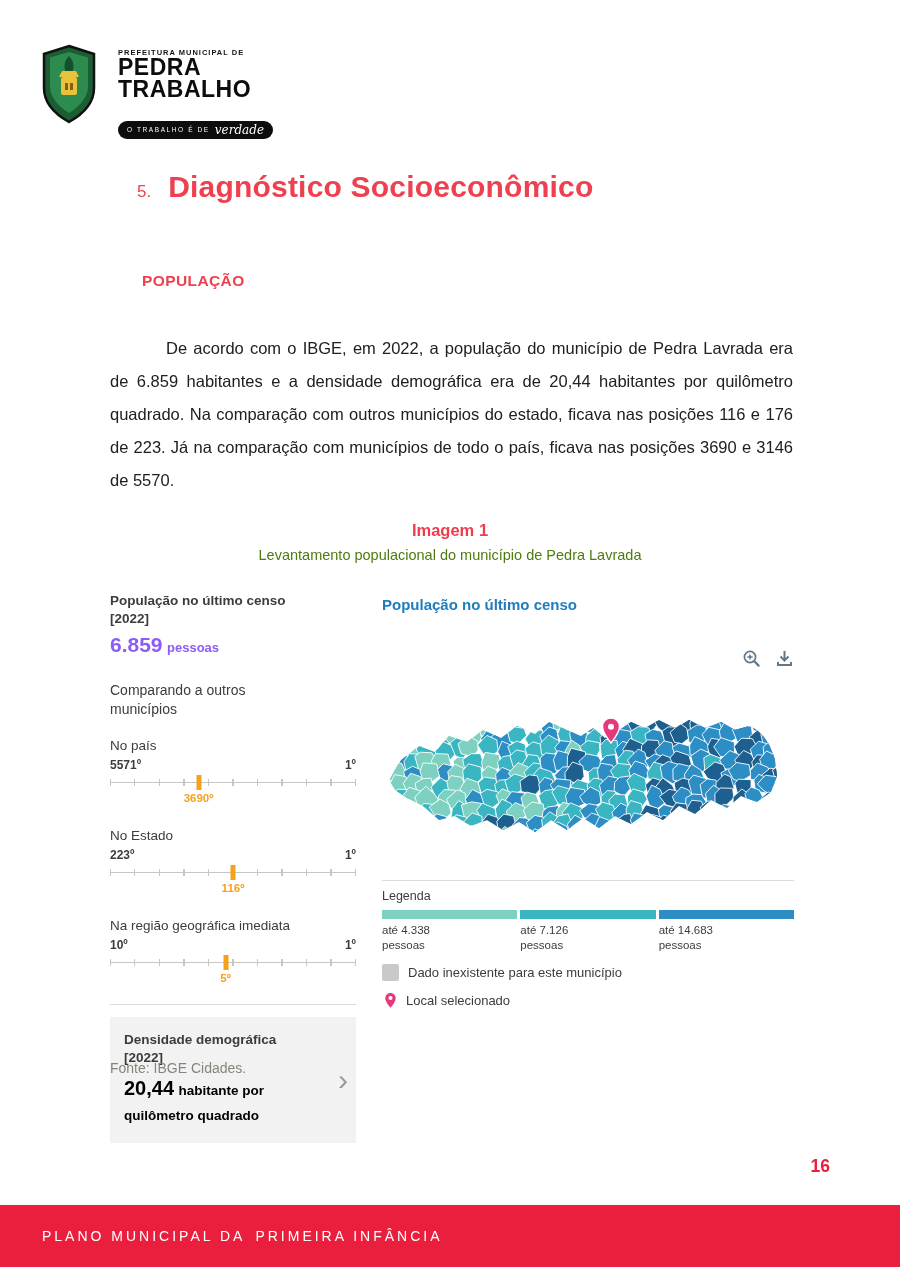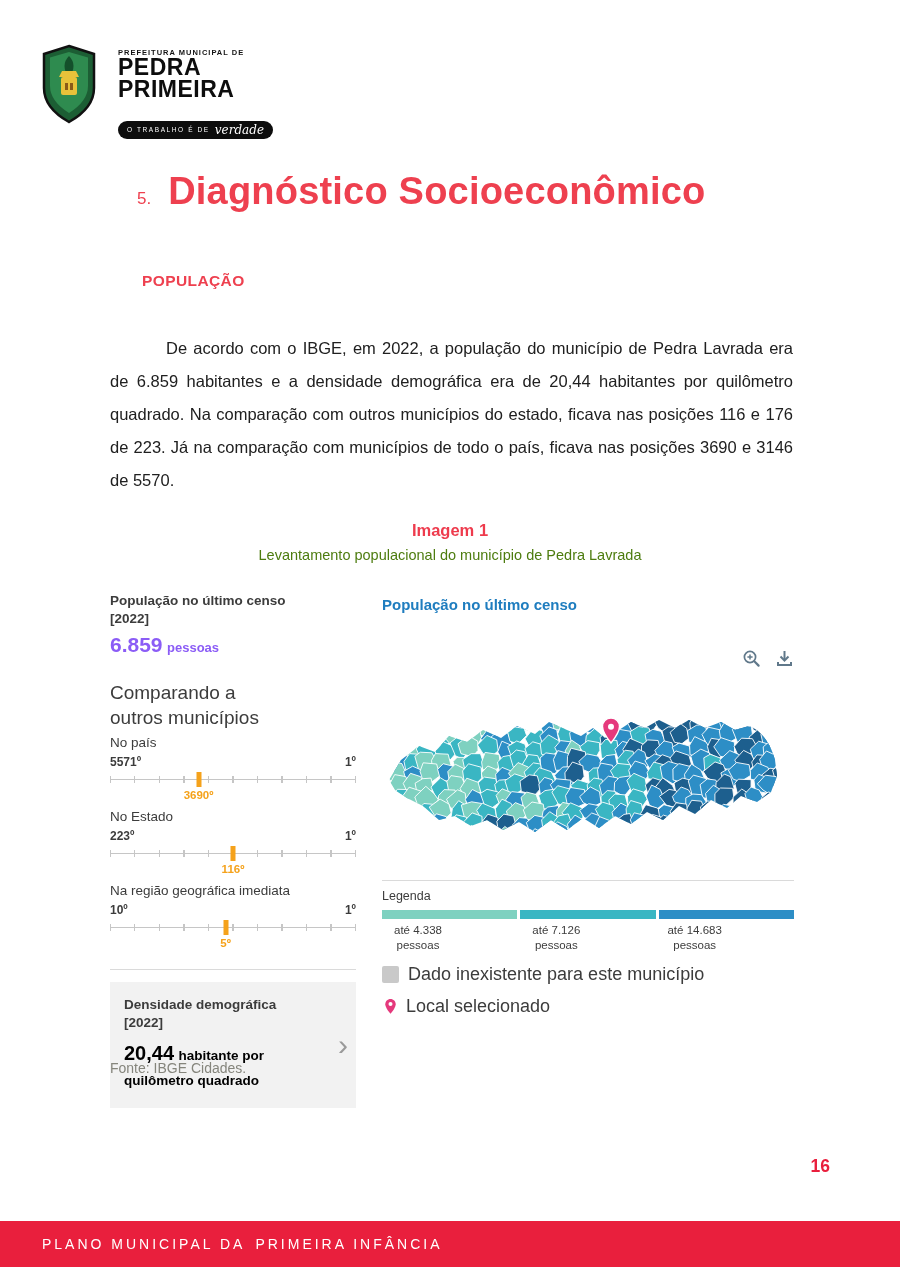--- a/index.html
+++ b/index.html
@@ -12,43 +12,43 @@
   .logo-text{padding-top:4px;}
   .logo-small{font-size:7.5px;font-weight:bold;letter-spacing:1px;color:#141414;}
   .logo-name{font-size:23px;font-weight:bold;color:#0d0d0d;line-height:0.95;letter-spacing:0.5px;}
   .logo-tag{margin-top:20px;background:#0d0d0d;color:#fff;border-radius:9px;padding:2px 9px;
             font-size:6.5px;letter-spacing:1.6px;display:inline-flex;align-items:center;gap:5px;}
   .logo-tag .script{font-family:"DejaVu Serif",serif;font-style:italic;font-size:12px;letter-spacing:0;}
 
   
   .heading{position:absolute;left:137px;top:170px;display:flex;align-items:baseline;gap:17px;color:#ee404f;}
   .heading-number{font-size:17px;}
-  .heading-title{font-size:38px;font-weight:bold;letter-spacing:0.2px;}
+  .heading-title{font-size:30px;font-weight:bold;letter-spacing:0.2px;}
   .section-title{position:absolute;left:142px;top:272px;color:#ee404f;font-size:15.5px;font-weight:bold;letter-spacing:0.4px;}
 
   
   .body-par{position:absolute;left:110px;top:332px;width:683px;font-size:16.5px;line-height:33px;
             text-align:justify;text-indent:56px;color:#202020;}
 
   
   .fig-label{position:absolute;left:0;right:0;top:521px;text-align:center;color:#ee3b4d;font-weight:bold;font-size:16.5px;}
   .fig-caption{position:absolute;left:0;right:0;top:547px;text-align:center;color:#4d7c0f;font-size:14.5px;}
 
   
   .widget{position:absolute;left:110px;top:592px;width:684px;}
   .panel-left{position:absolute;left:0;top:0;width:246px;}
   .panel-right{position:absolute;left:272px;top:4px;width:412px;}
 
   .census-title{font-size:13.5px;font-weight:bold;color:#3c3c3c;line-height:1.35;width:210px;}
   .census-value-row{margin-top:5px;color:#8b5cf6;}
   .census-value{font-size:21px;font-weight:bold;}
   .census-unit{font-size:13px;font-weight:bold;}
-  .compare-title{margin-top:24px;font-size:19px;color:#3c3c3c;width:175px;line-height:1.3;}
-
-  .ranking{margin-top:4px;}
+  .compare-title{margin-top:24px;font-size:14px;color:#3c3c3c;width:175px;line-height:1.3;}
+
+  .ranking{margin-top:20px;}
   .ranking-label{font-size:13.5px;color:#3c3c3c;margin-bottom:5px;}
   .ranking-ends{display:flex;justify-content:space-between;font-size:12px;font-weight:bold;color:#3c3c3c;}
   .track{position:relative;height:34px;margin-top:2px;}
   .track-line{position:absolute;left:0;right:0;top:8px;height:1px;background:#c6c6c6;}
   .track-ticks{position:absolute;left:0;right:0;top:5px;height:7px;border-right:1px solid #c6c6c6;
                background:repeating-linear-gradient(90deg,#c6c6c6 0,#c6c6c6 1px,transparent 1px,transparent 10%);}
   .marker{position:absolute;top:1px;width:5px;height:15px;background:#f5a21b;transform:translateX(-50%);}
   .marker-label{position:absolute;top:18px;transform:translateX(-50%);color:#f5a21b;font-size:11.5px;font-weight:bold;white-space:nowrap;}
 
   .divider{margin-top:16px;border-top:1px solid #dadada;}
@@ -61,50 +61,50 @@
 
   .map-title{color:#1f7dbf;font-size:15px;font-weight:bold;}
   .map-toolbar{display:flex;justify-content:flex-end;gap:14px;margin-top:36px;margin-bottom:4px;}
   .icon-btn{width:19px;height:19px;color:#60788a;cursor:pointer;}
   .icon-btn svg{width:100%;height:100%;}
   .map-canvas{width:412px;height:200px;display:block;}
 
   .legend{margin-top:8px;border-top:1px solid #dadada;padding-top:8px;}
   .legend-title{font-size:12.5px;color:#3c3c3c;}
   .legend-bar{display:flex;gap:3px;margin-top:7px;}
-  .legend-seg{flex:1;text-align:center;}
+  .legend-seg{flex:1;}
   .legend-swatch{height:9px;}
   .seg-label{font-size:11.5px;line-height:1.3;margin-top:4px;color:#3c3c3c;width:72px;}
-  .legend-note{display:flex;align-items:center;gap:9px;margin-top:11px;font-size:18px;color:#3c3c3c;}
+  .legend-note{display:flex;align-items:center;gap:9px;margin-top:11px;font-size:13px;color:#3c3c3c;}
   .note-square{width:17px;height:17px;background:#c9c9c9;border-radius:2px;flex:0 0 auto;}
   .note-pin{width:13px;height:17px;flex:0 0 auto;margin-left:2px;}
 
   .source{position:absolute;left:110px;top:1060px;font-size:14px;color:#85857c;}
   .page-num{position:absolute;right:70px;top:1156px;color:#e91f3d;font-weight:bold;font-size:17.5px;}
-  .footer{position:absolute;left:0;right:0;bottom:5px;height:46px;background:#e91f3d;display:flex;
+  .footer{position:absolute;left:0;right:0;bottom:5px;height:62px;background:#e91f3d;display:flex;
           align-items:center;padding-left:42px;color:#fff;font-size:14px;letter-spacing:3px;}
   .footer .bold{font-weight:normal;margin-left:10px;}
 </style>
 </head>
 <body>
 
 <div class="logo">
   <svg class="crest" viewBox="0 0 54 80">
     <path d="M27,2 L52,10 V44 Q52,64 27,78 Q2,64 2,44 V10 Z" fill="#1c5e34" stroke="#111" stroke-width="2.5"></path>
     <path d="M27,8 L46,13.5 V42 Q46,57 27,69 Q8,57 8,42 V13.5 Z" fill="#2e8b4f"></path>
     <path d="M27,12 q9,9 0,22 q-9,-13 0,-22" fill="#14502b"></path>
     <path d="M17,33 h20 l-3,-6 h-14 z" fill="#e8c23a"></path>
     <rect x="19" y="33" width="16" height="18" rx="2" fill="#e8c23a"></rect>
     <rect x="23" y="39" width="3" height="7" fill="#8a5a18"></rect>
     <rect x="28" y="39" width="3" height="7" fill="#8a5a18"></rect>
   </svg>
   <div class="logo-text">
     <div class="logo-small">PREFEITURA MUNICIPAL DE</div>
     <div class="logo-name">PEDRA</div>
-    <div class="logo-name">PRIMEIRA</div>
+    <div class="logo-name">TRABALHO</div>
     <div class="logo-tag">
       <span>O TRABALHO É DE</span>
       <span class="script">verdade</span>
     </div>
   </div>
 </div>
 
 <div class="heading">
   <span class="heading-number">5.</span>
   <span class="heading-title">Diagnóstico Socioeconômico</span>

